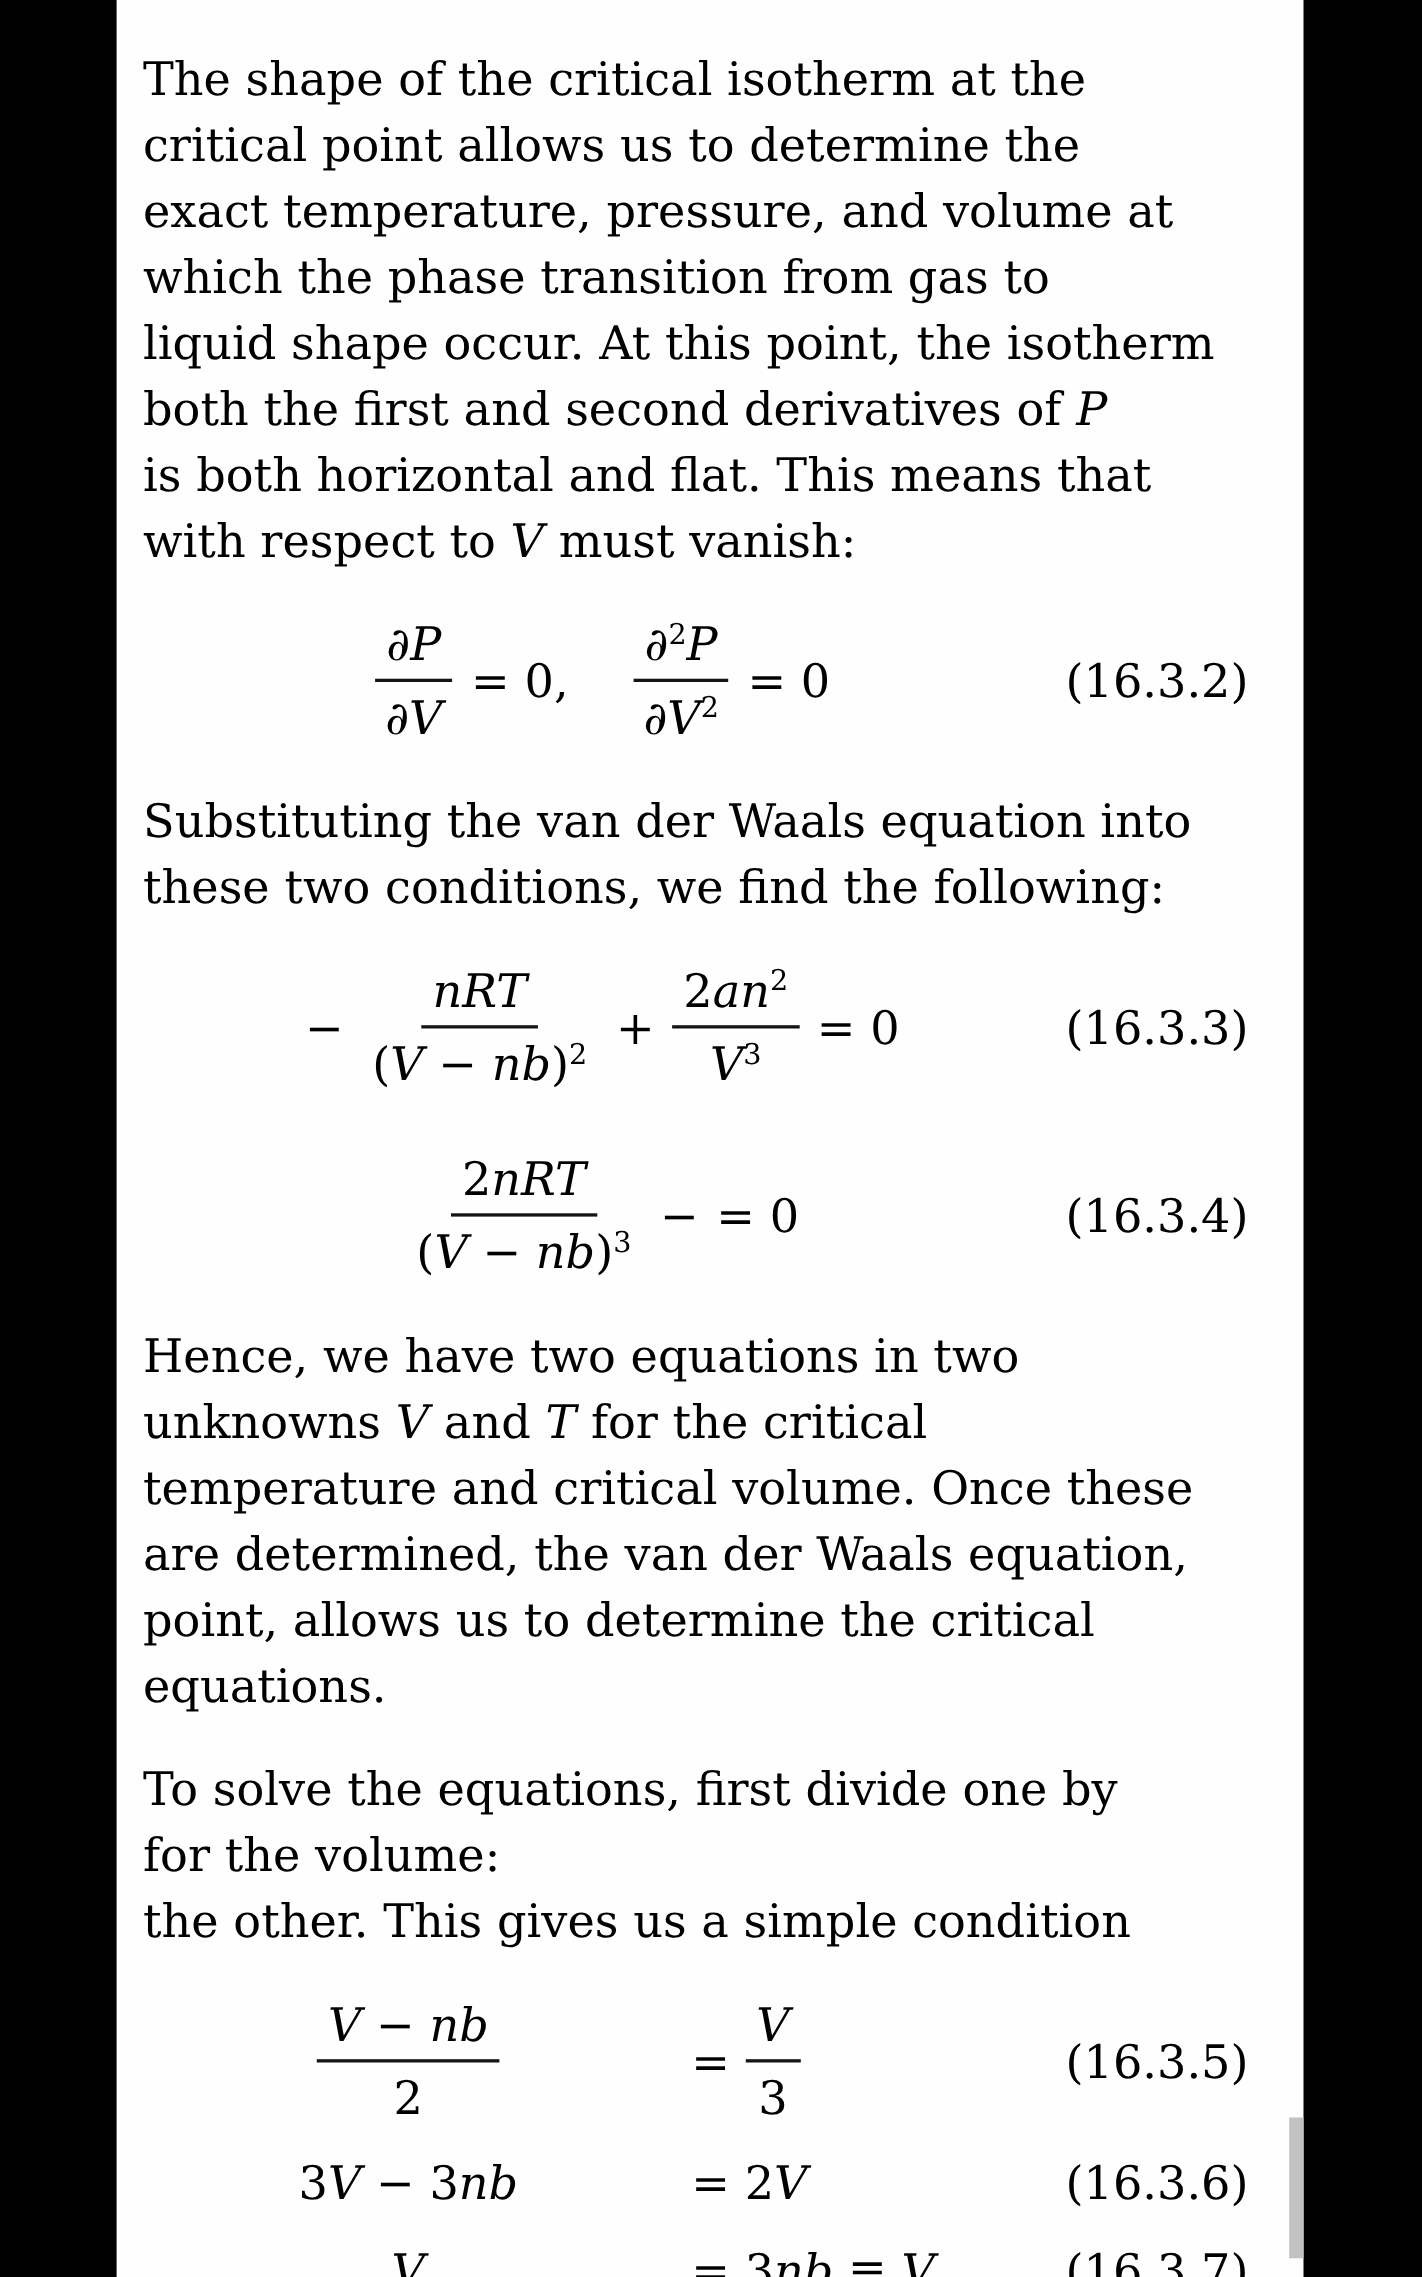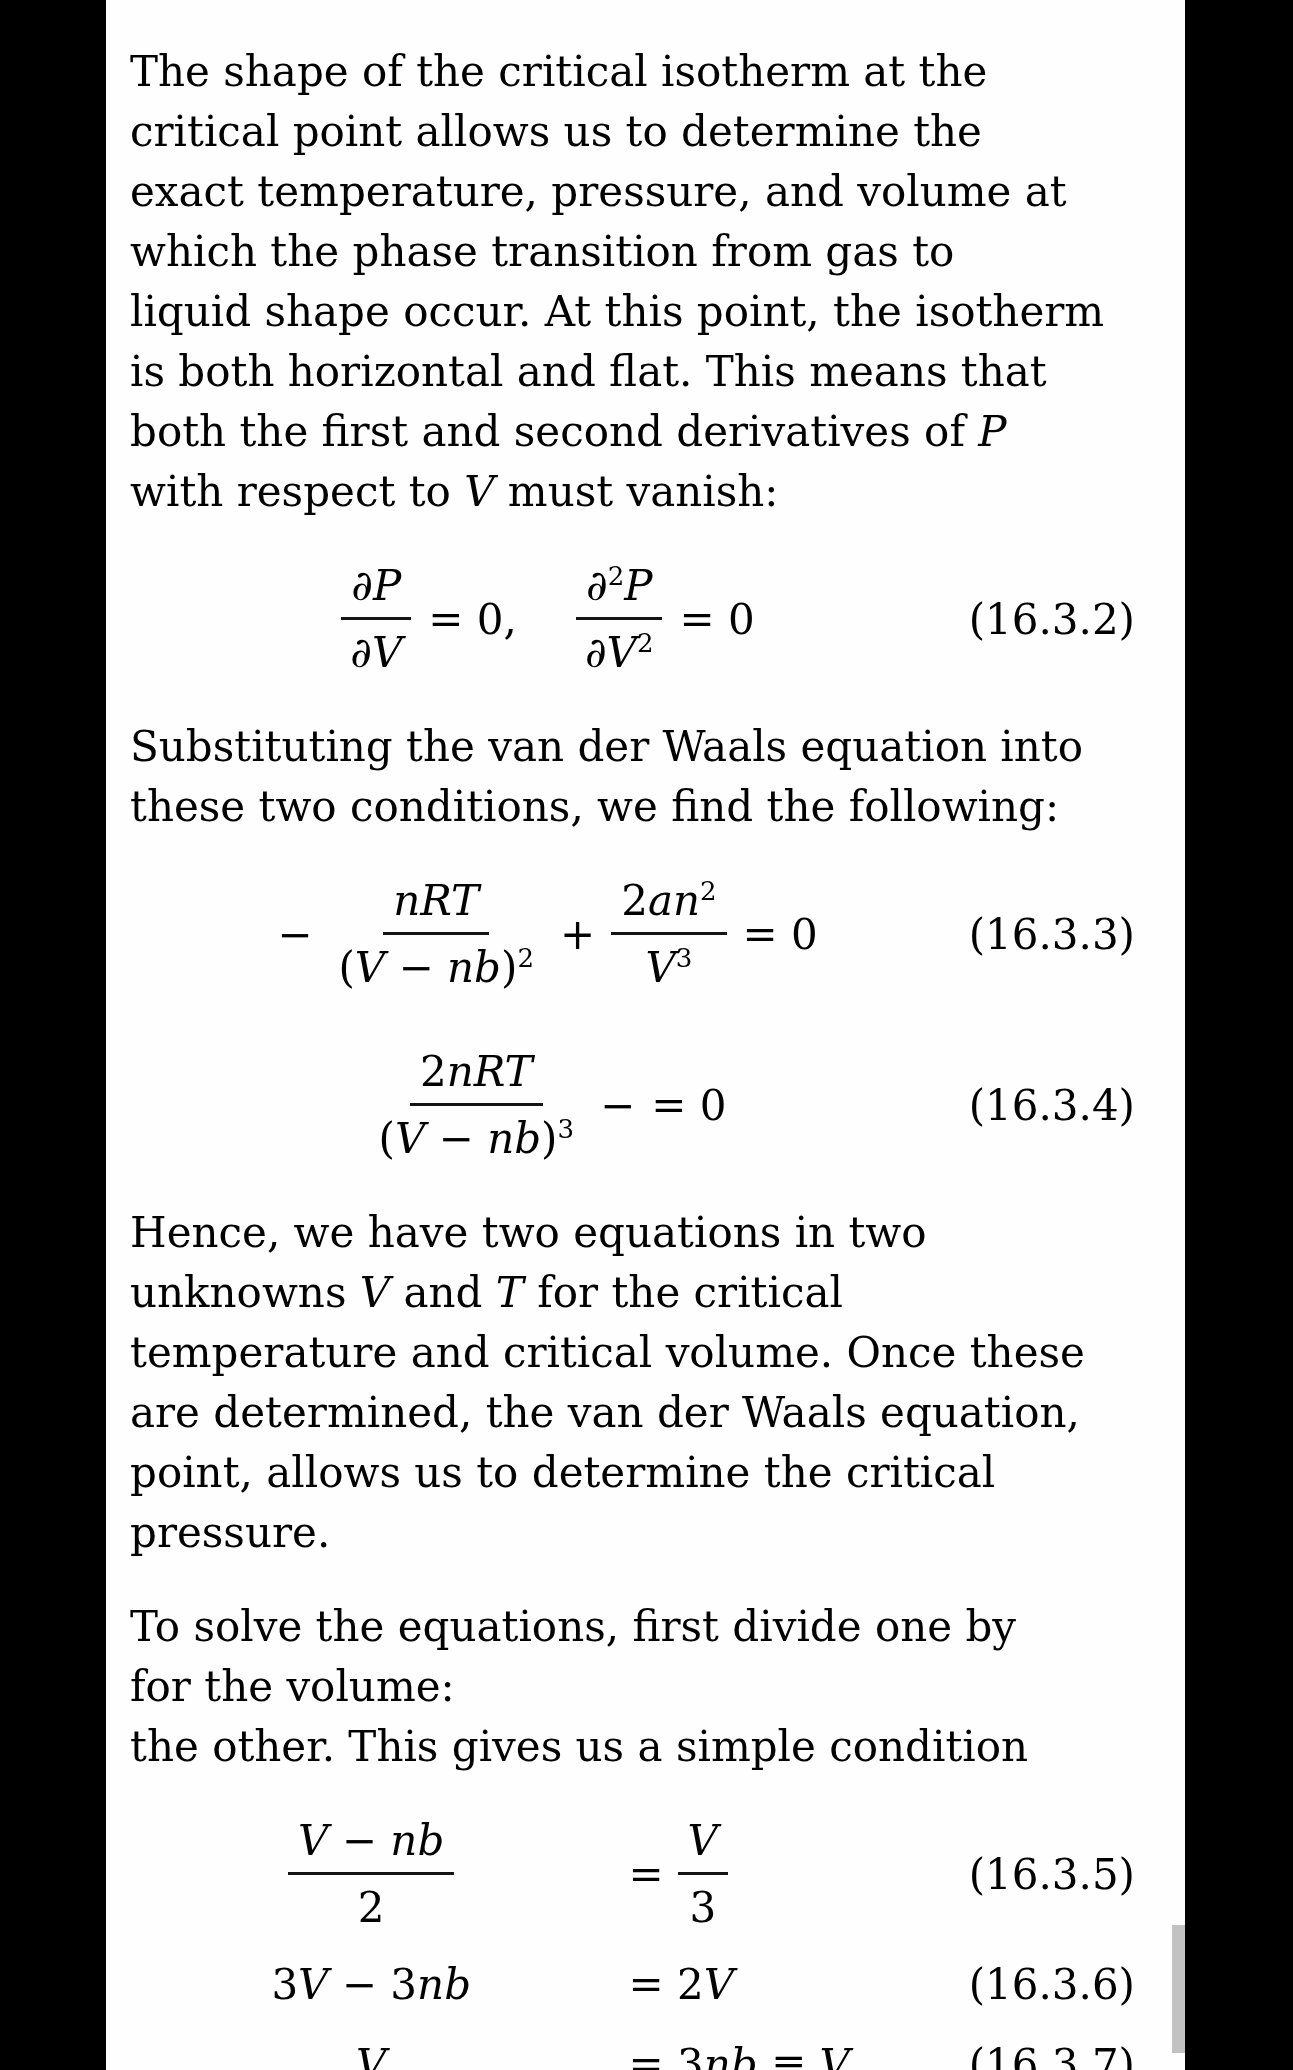--- a/index.html
+++ b/index.html
@@ -54,22 +54,22 @@
 <div class="side-bar" id="right-bar"></div>
 
 <div class="content">
   <div class="inner">
     <div class="para" id="p1">
         <div class="tline">The shape of the critical isotherm at the</div>
         <div class="tline">critical point allows us to determine the</div>
         <div class="tline">exact temperature, pressure, and volume at</div>
         <div class="tline">which the phase transition from gas to</div>
         <div class="tline">liquid shape occur. At this point, the isotherm</div>
+        <div class="tline">both the first and second derivatives of <i>P</i></div>
         <div class="tline">is both horizontal and flat. This means that</div>
-        <div class="tline">both the first and second derivatives of <i>P</i></div>
         <div class="tline">with respect to <i>V</i> must vanish:</div>
       </div>
     <div class="eqgroup" id="g1">
         <div class="eqrow">
           <span class="mid">
             <span class="frac">
               <span class="fnum"><i>∂P</i></span>
               <span class="fden"><i>∂V</i></span>
             </span>
             <span class="mtxt">= 0, </span>
@@ -114,21 +114,21 @@
           </span>
           <span class="eqnum">(16.3.4)</span>
         </div>
       </div>
     <div class="para" id="p3">
         <div class="tline">Hence, we have two equations in two</div>
         <div class="tline">unknowns <i>V</i> and <i>T</i> for the critical</div>
         <div class="tline">temperature and critical volume. Once these</div>
         <div class="tline">are determined, the van der Waals equation,</div>
         <div class="tline">point, allows us to determine the critical</div>
-        <div class="tline">pressure.</div>
+        <div class="tline">equations.</div>
       </div>
     <div class="para" id="p4" style="margin-top:34px;">
         <div class="tline">To solve the equations, first divide one by</div>
         <div class="tline">for the volume:</div>
         <div class="tline">the other. This gives us a simple condition</div>
       </div>
     <div class="eqgroup" id="g3">
         <div class="eqrow align">
           <span class="lhs">
             <span class="frac">

